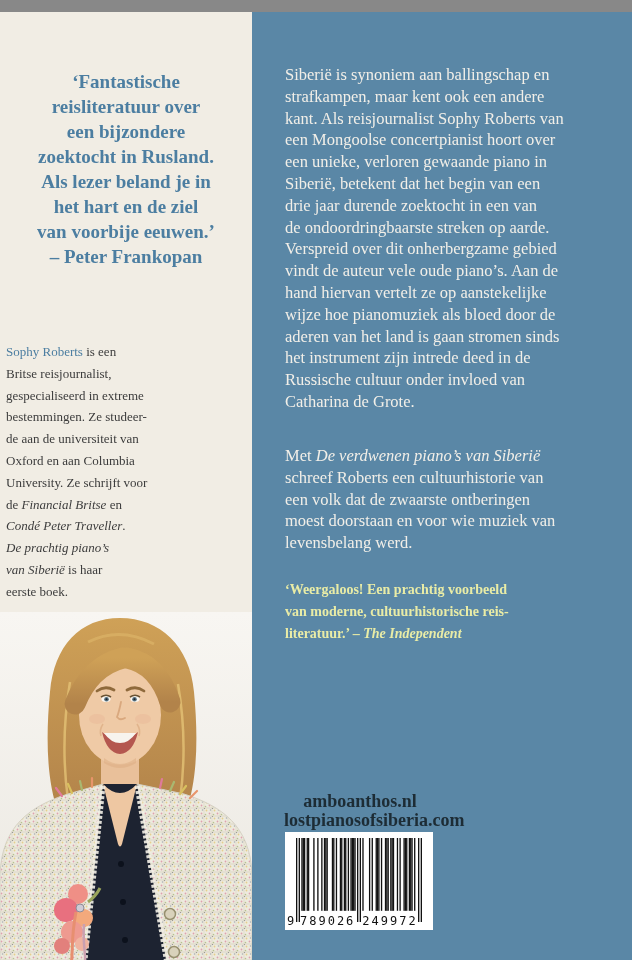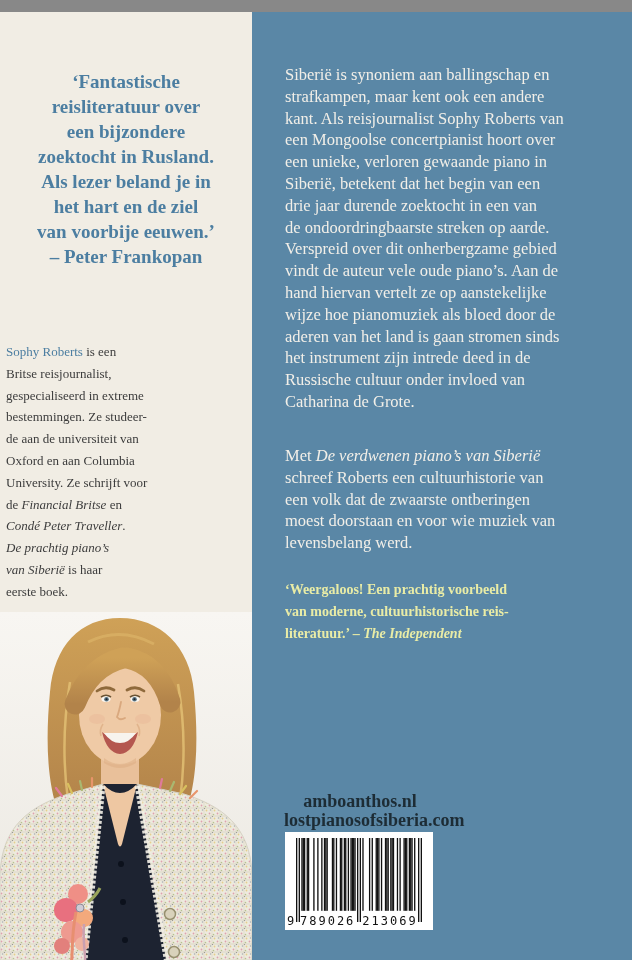--- a/index.html
+++ b/index.html
@@ -300,17 +300,17 @@
           <rect x="83" y="0" width="1" height="52"></rect>
           <rect x="85" y="0" width="1" height="52"></rect>
           <rect x="86" y="0" width="1" height="52"></rect>
           <rect x="87" y="0" width="1" height="52"></rect>
           <rect x="89" y="0" width="1" height="52"></rect>
           <rect x="92" y="0" width="1" height="60"></rect>
           <rect x="94" y="0" width="1" height="60"></rect>
         </svg>
       <span class="bc-digit bc-d1">9</span>
       <span class="bc-digit bc-d2">789026</span>
-      <span class="bc-digit bc-d3">213069</span>
+      <span class="bc-digit bc-d3">249972</span>
     </div>
 
   </div>
 </div>
 
 </body></html>

